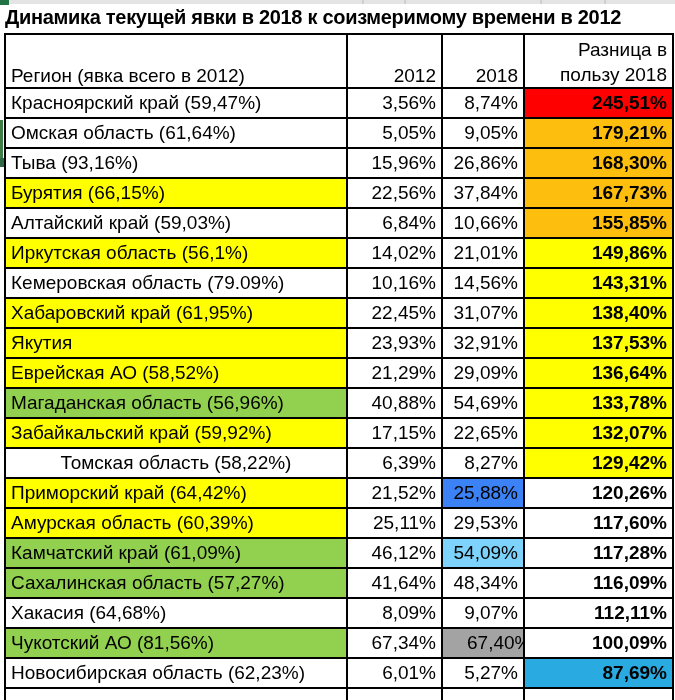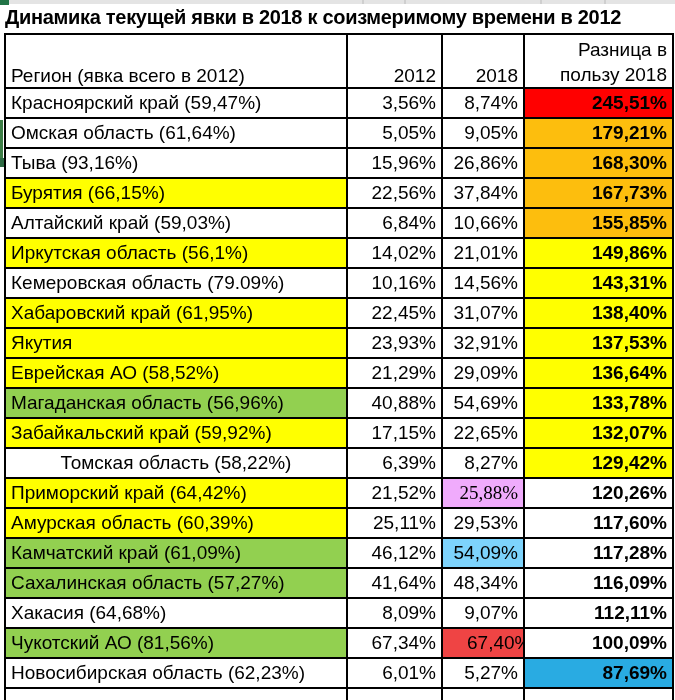--- a/index.html
+++ b/index.html
@@ -192,21 +192,21 @@
       </tr>
       <tr>
         <td class="region" style="background: rgb(255, 255, 255); text-align: center;">Томская область (58,22%)</td>
         <td class="num" style="background: rgb(255, 255, 255);">6,39%</td>
         <td class="num" style="background: rgb(255, 255, 255);">8,27%</td>
         <td class="diff" style="background: rgb(255, 255, 0);">129,42%</td>
       </tr>
       <tr>
         <td class="region" style="background: rgb(255, 255, 0);">Приморский край (64,42%)</td>
         <td class="num" style="background: rgb(255, 255, 255);">21,52%</td>
-        <td class="num" style="background: #f0abfc; font-family: Liberation Serif, serif;">25,88%</td>
+        <td class="num" style="background: #3b82f6;">25,88%</td>
         <td class="diff" style="background: rgb(255, 255, 255);">120,26%</td>
       </tr>
       <tr>
         <td class="region" style="background: rgb(255, 255, 0);">Амурская область (60,39%)</td>
         <td class="num" style="background: rgb(255, 255, 255); padding-left: 8px;">25,11%</td>
         <td class="num" style="background: rgb(255, 255, 255);">29,53%</td>
         <td class="diff" style="background: rgb(255, 255, 255);">117,60%</td>
       </tr>
       <tr>
         <td class="region" style="background: rgb(146, 208, 80);">Камчатский край (61,09%)</td>
@@ -222,21 +222,21 @@
       </tr>
       <tr>
         <td class="region" style="background: rgb(255, 255, 255);">Хакасия (64,68%)</td>
         <td class="num" style="background: rgb(255, 255, 255);">8,09%</td>
         <td class="num" style="background: rgb(255, 255, 255);">9,07%</td>
         <td class="diff" style="background: rgb(255, 255, 255);">112,11%</td>
       </tr>
       <tr>
         <td class="region" style="background: rgb(146, 208, 80);">Чукотский АО (81,56%)</td>
         <td class="num" style="background: rgb(255, 255, 255);">67,34%</td>
-        <td class="num" style="background: #ef4444; padding-left: 24px;">67,40%</td>
+        <td class="num" style="background: #a3a3a3; padding-left: 24px;">67,40%</td>
         <td class="diff" style="background: rgb(255, 255, 255);">100,09%</td>
       </tr>
       <tr>
         <td class="region" style="background: rgb(255, 255, 255);">Новосибирская область (62,23%)</td>
         <td class="num" style="background: rgb(255, 255, 255);">6,01%</td>
         <td class="num" style="background: rgb(255, 255, 255);">5,27%</td>
         <td class="diff" style="background: rgb(41, 171, 226);">87,69%</td>
       </tr>
     </tbody>
   <tbody>

